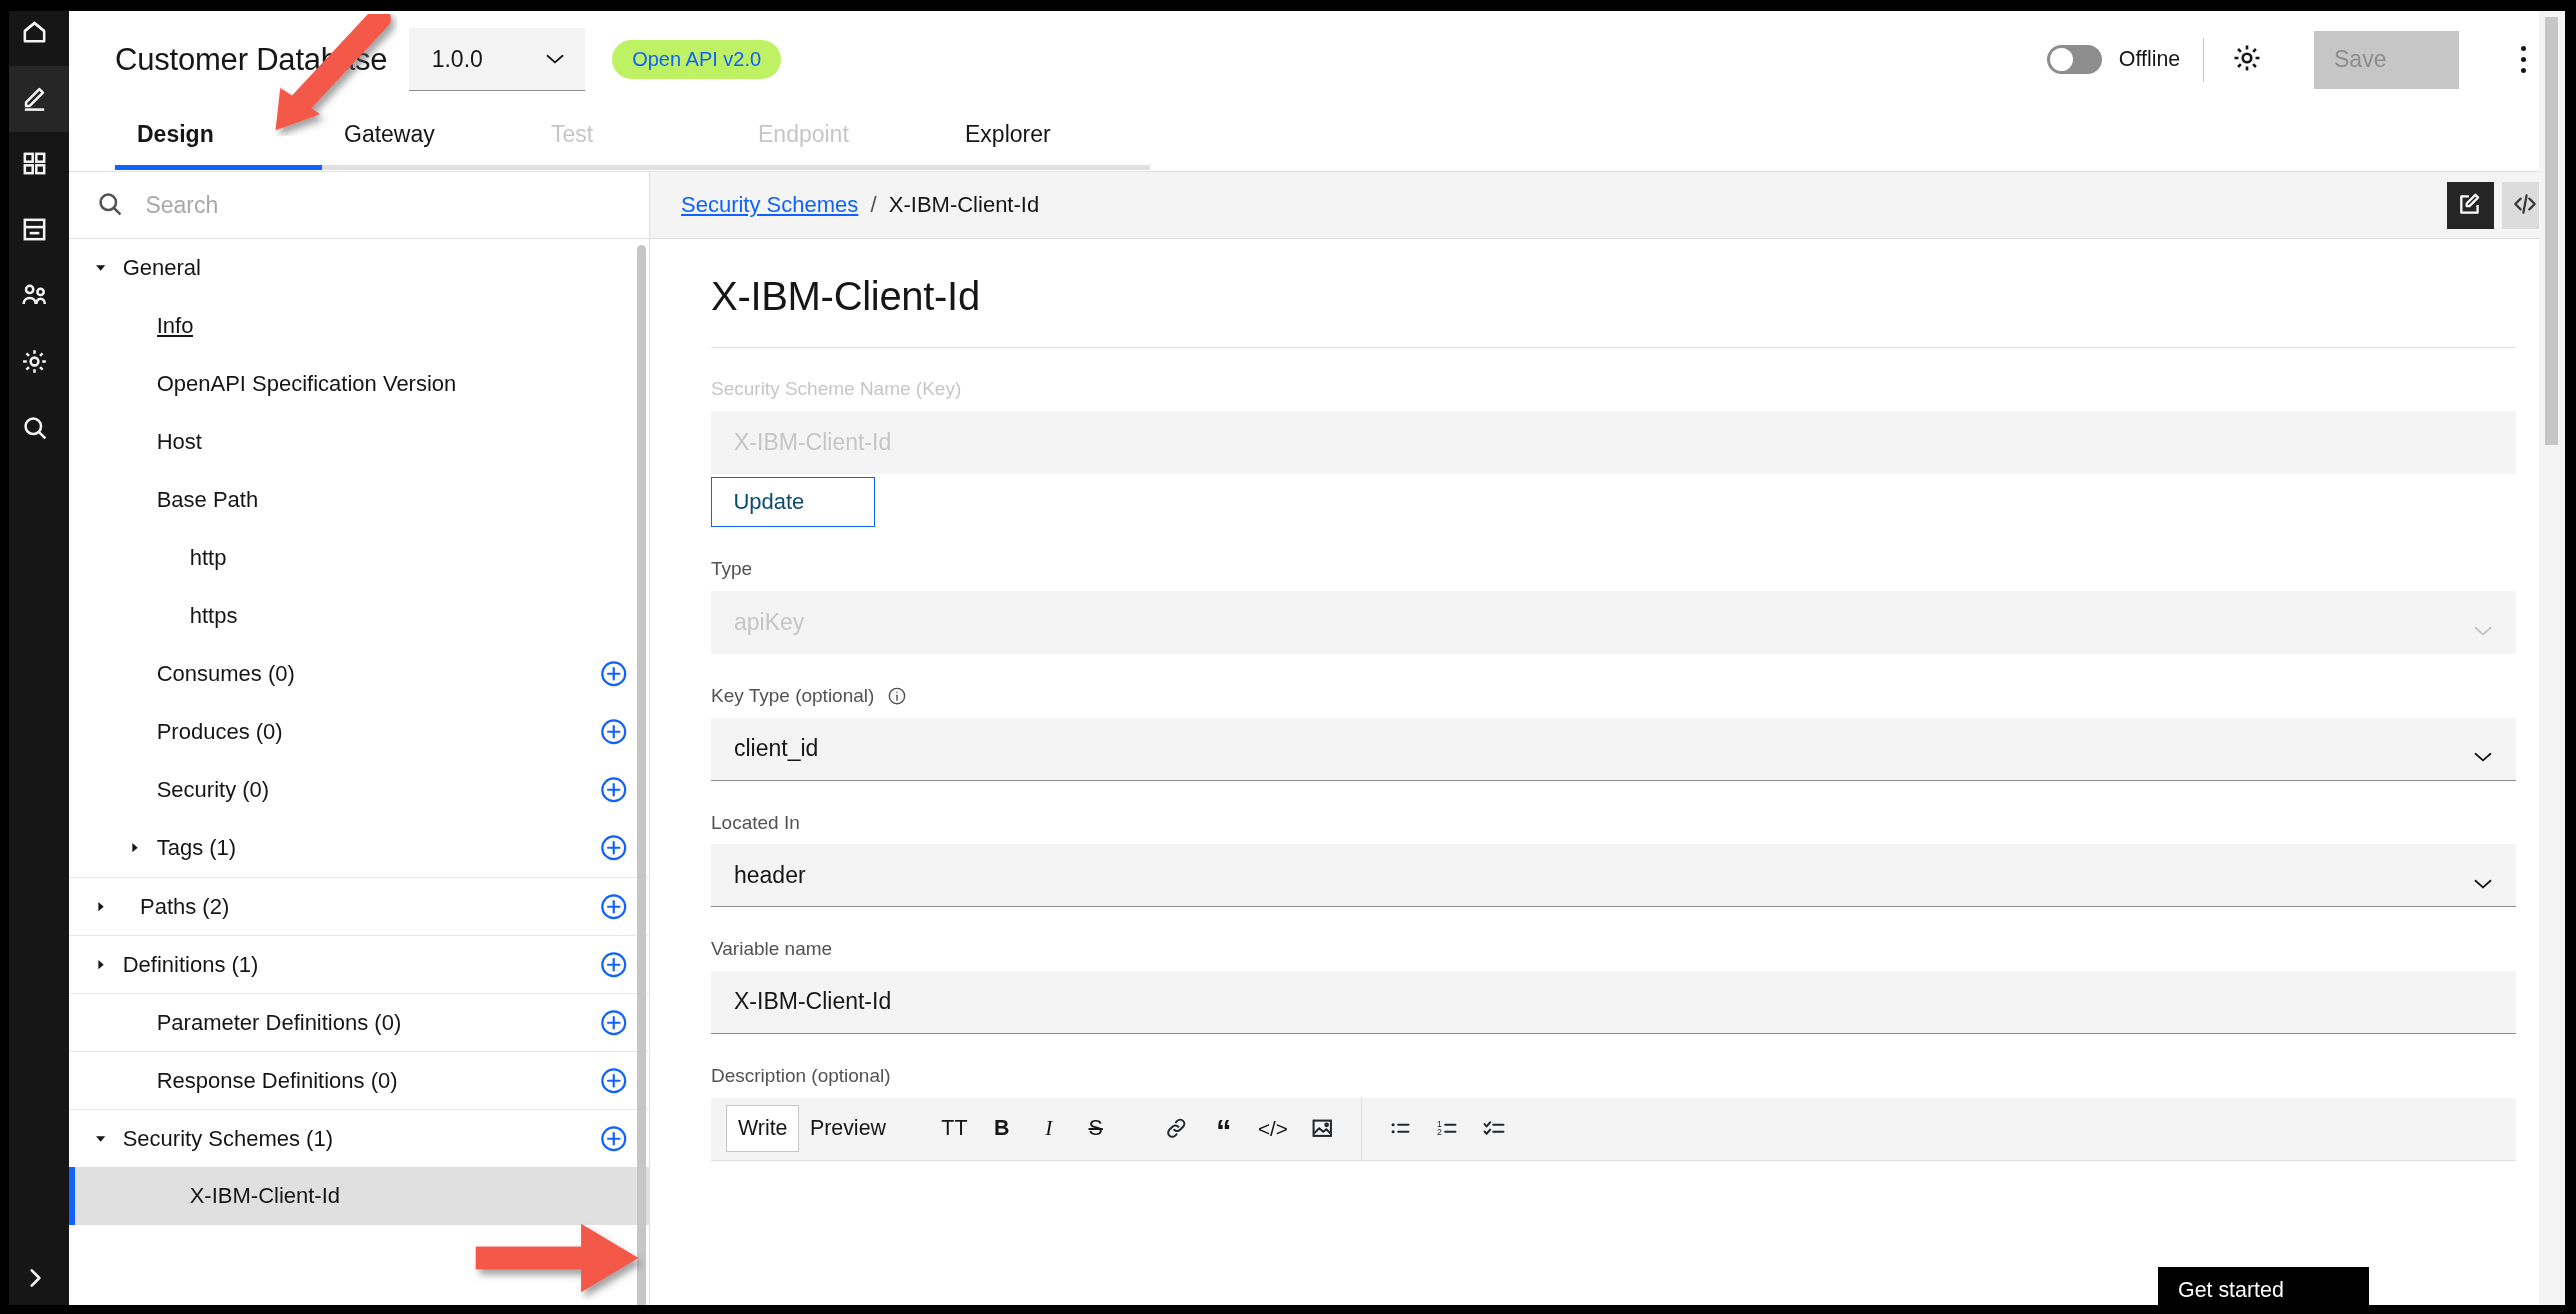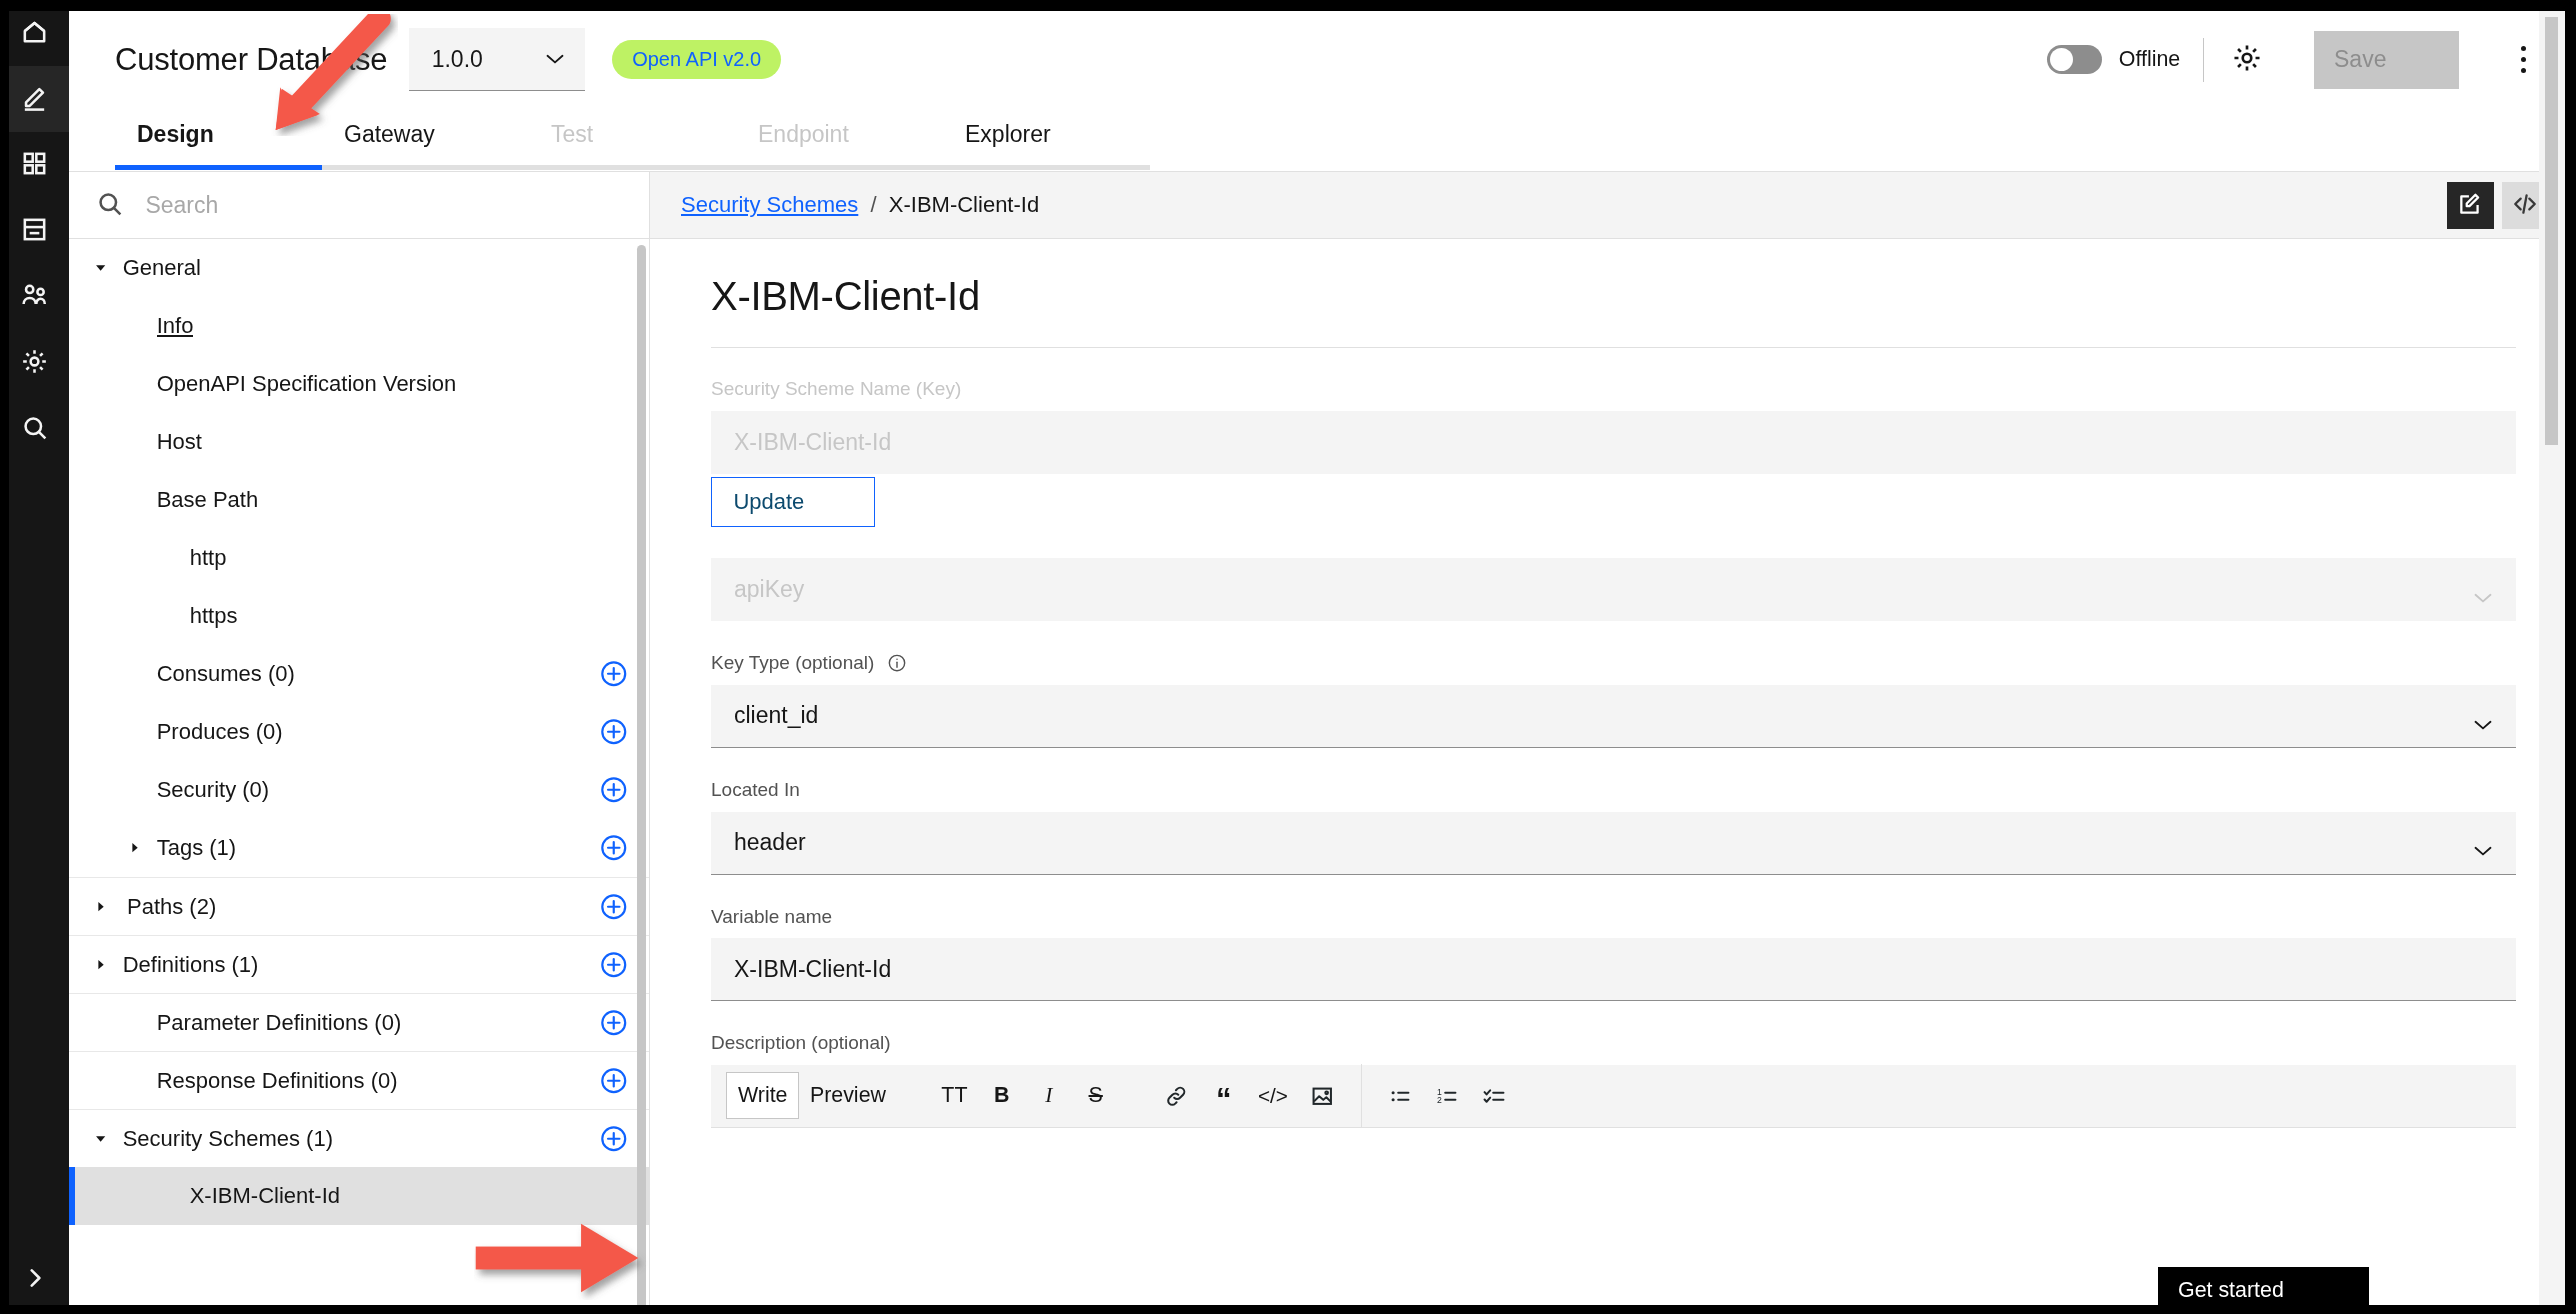--- a/index.html
+++ b/index.html
@@ -455,21 +455,21 @@
                   <circle cx="12" cy="12" r="10"></circle>
                   <path d="M12 7v10M7 12h10" stroke-linecap="round"></path>
                 </svg></span>
             </div>
             <div class="tnode sep" style="padding-left: 20px;">
               <span class="caret">
                 <svg viewBox="0 0 20 20">
                   <path d="M7 4v12l7-6z"></path>
                 </svg>
               </span>
-              <span class="tlabel" style="margin-left: 15px;">Paths (2)</span>
+              <span class="tlabel" style="margin-left: 28px;">Paths (2)</span>
               <span class="plus"><svg viewBox="0 0 24 24">
                   <circle cx="12" cy="12" r="10"></circle>
                   <path d="M12 7v10M7 12h10" stroke-linecap="round"></path>
                 </svg></span>
             </div>
             <div class="tnode sep" style="padding-left: 20px;">
               <span class="caret">
                 <svg viewBox="0 0 20 20">
                   <path d="M7 4v12l7-6z"></path>
                 </svg>
@@ -556,20 +556,21 @@
           <h1 class="form-title">X-IBM-Client-Id</h1>
           <div class="hr"></div>
 
           <div class="field">
             <div class="flabel muted">Security Scheme Name (Key)</div>
             <div class="finput nounderline placeholder">X-IBM-Client-Id</div>
             <button class="update-btn">Update</button>
           </div>
 
           <div class="field">
+            <div class="flabel">Type</div>
             <div class="finput select disabled">
               <span class="placeholder-text" style="color:#c6c6c6">apiKey</span>
               <span class="chev">
                 <svg viewBox="0 0 24 14">
                     <path d="m3 3 9 8 9-8" stroke-linecap="round" stroke-linejoin="round"></path>
                   </svg>
               </span>
             </div>
           </div>
 

